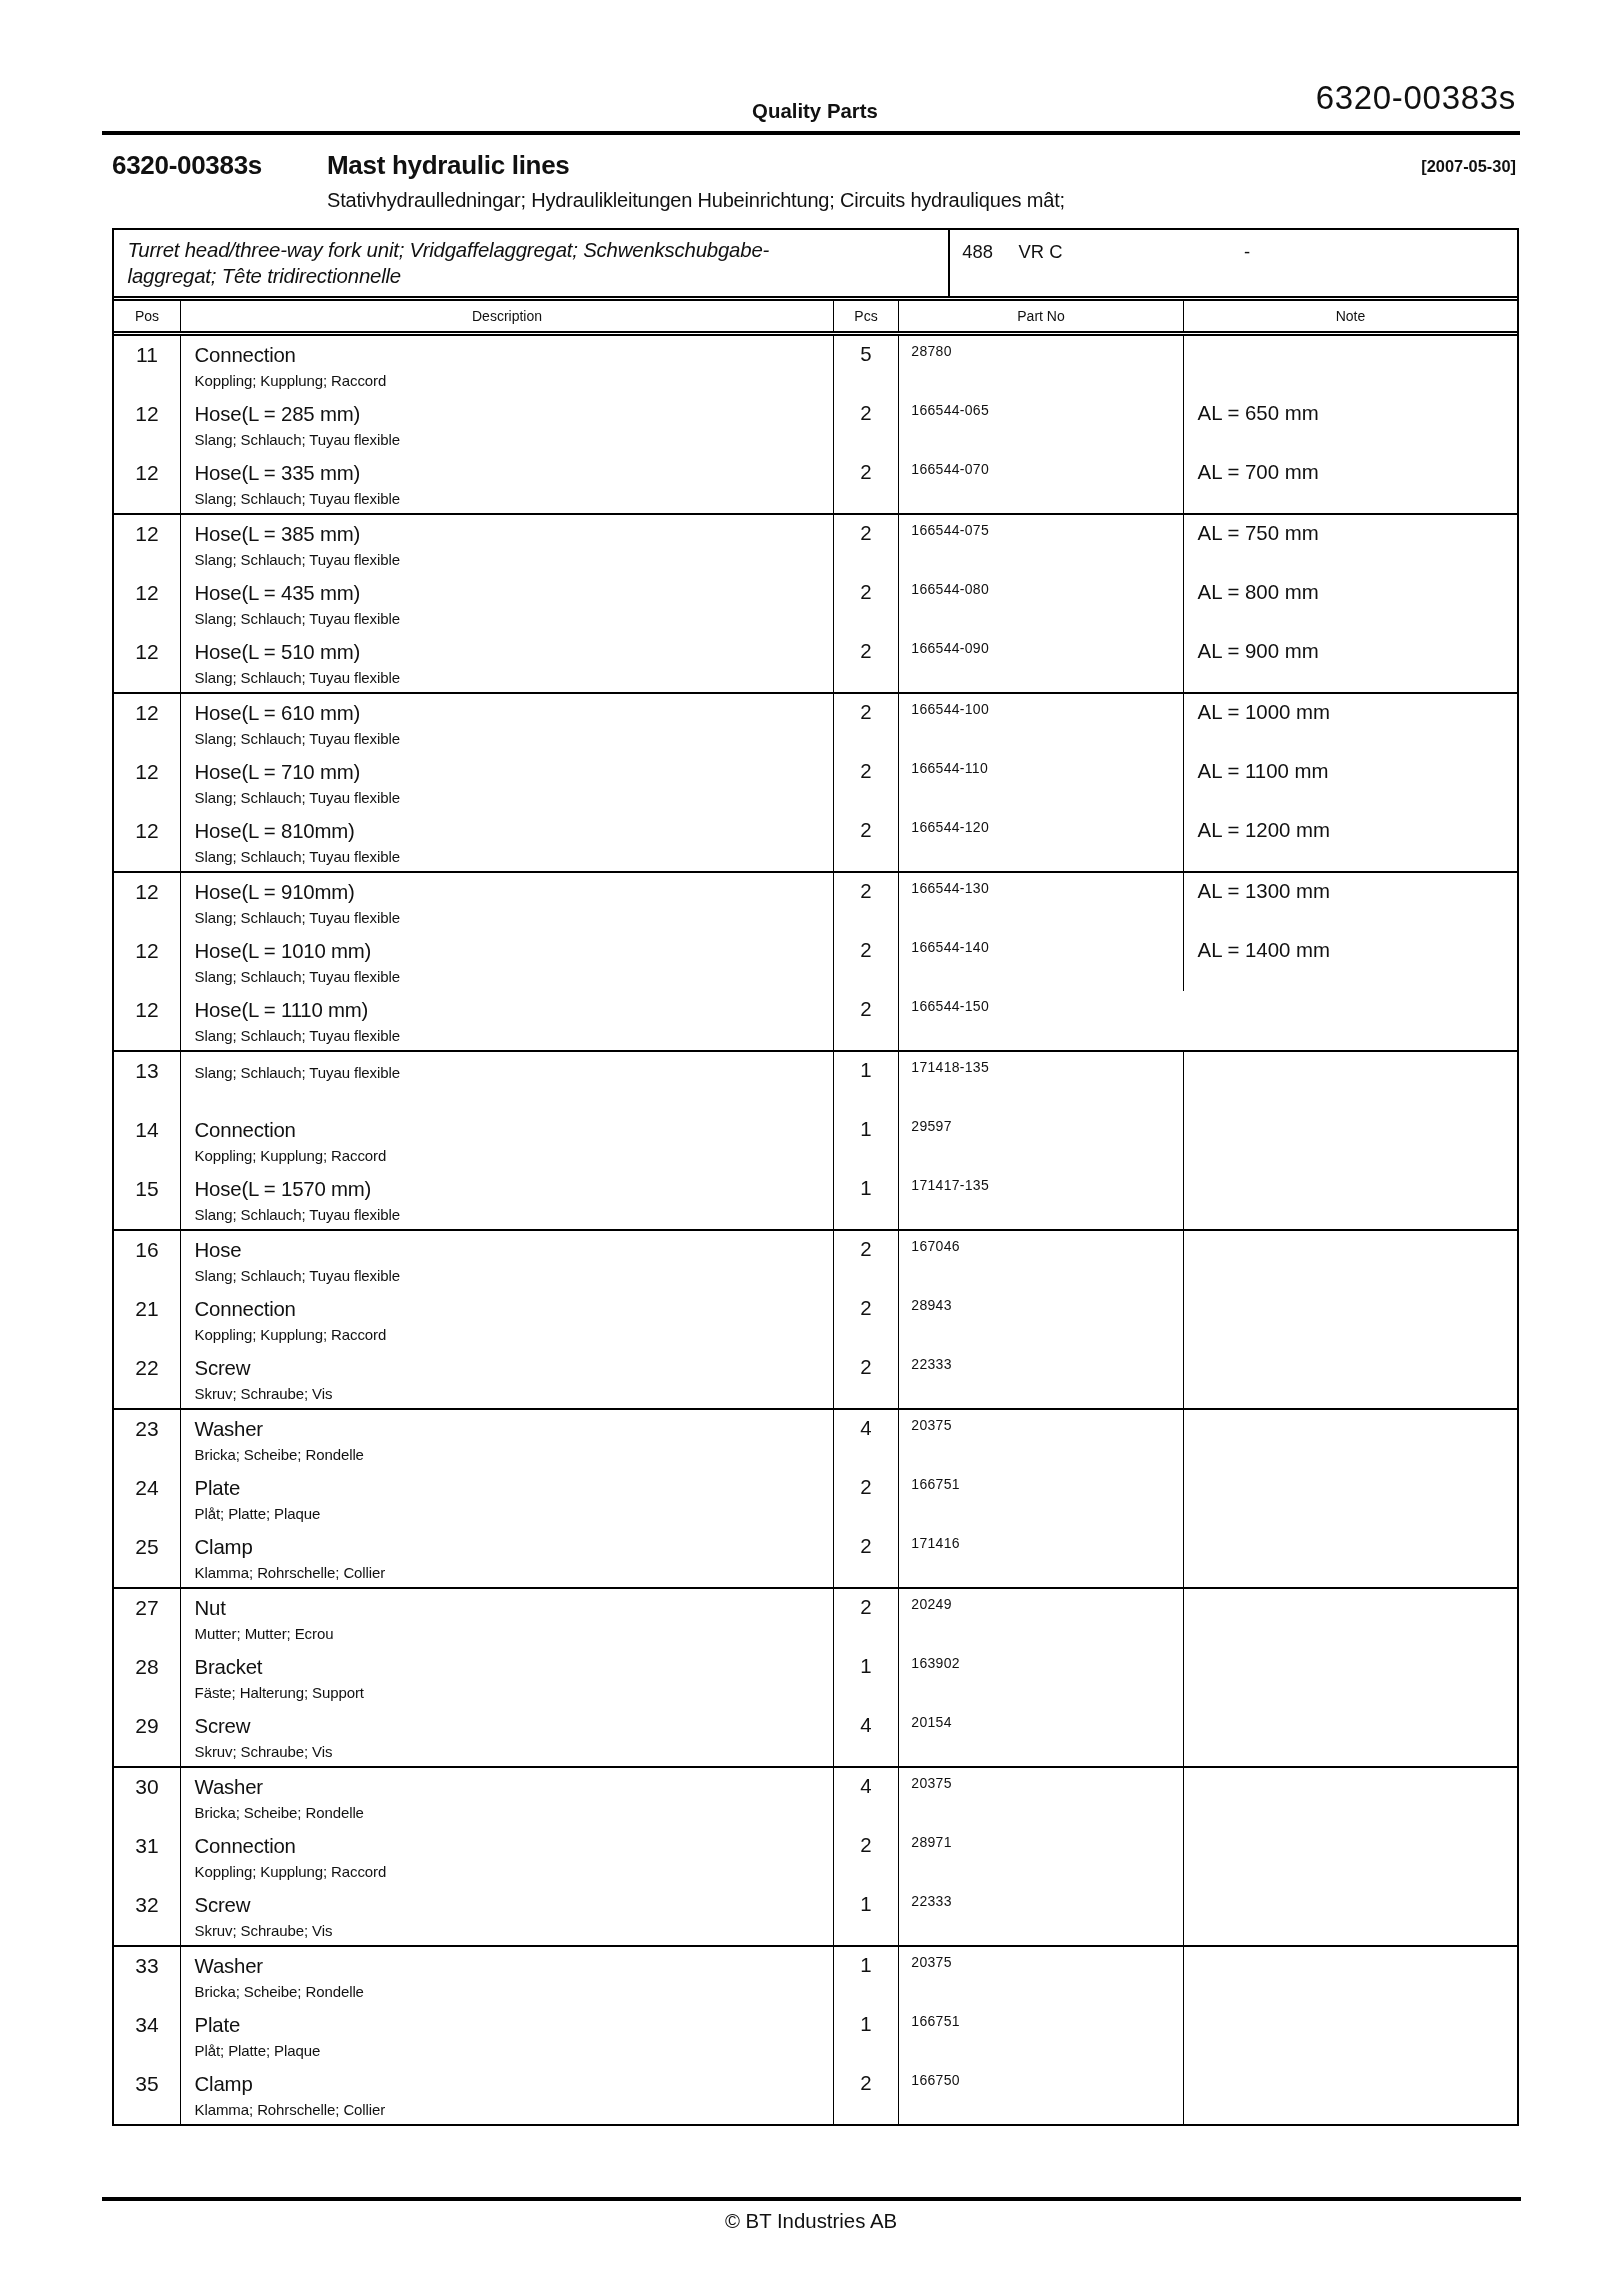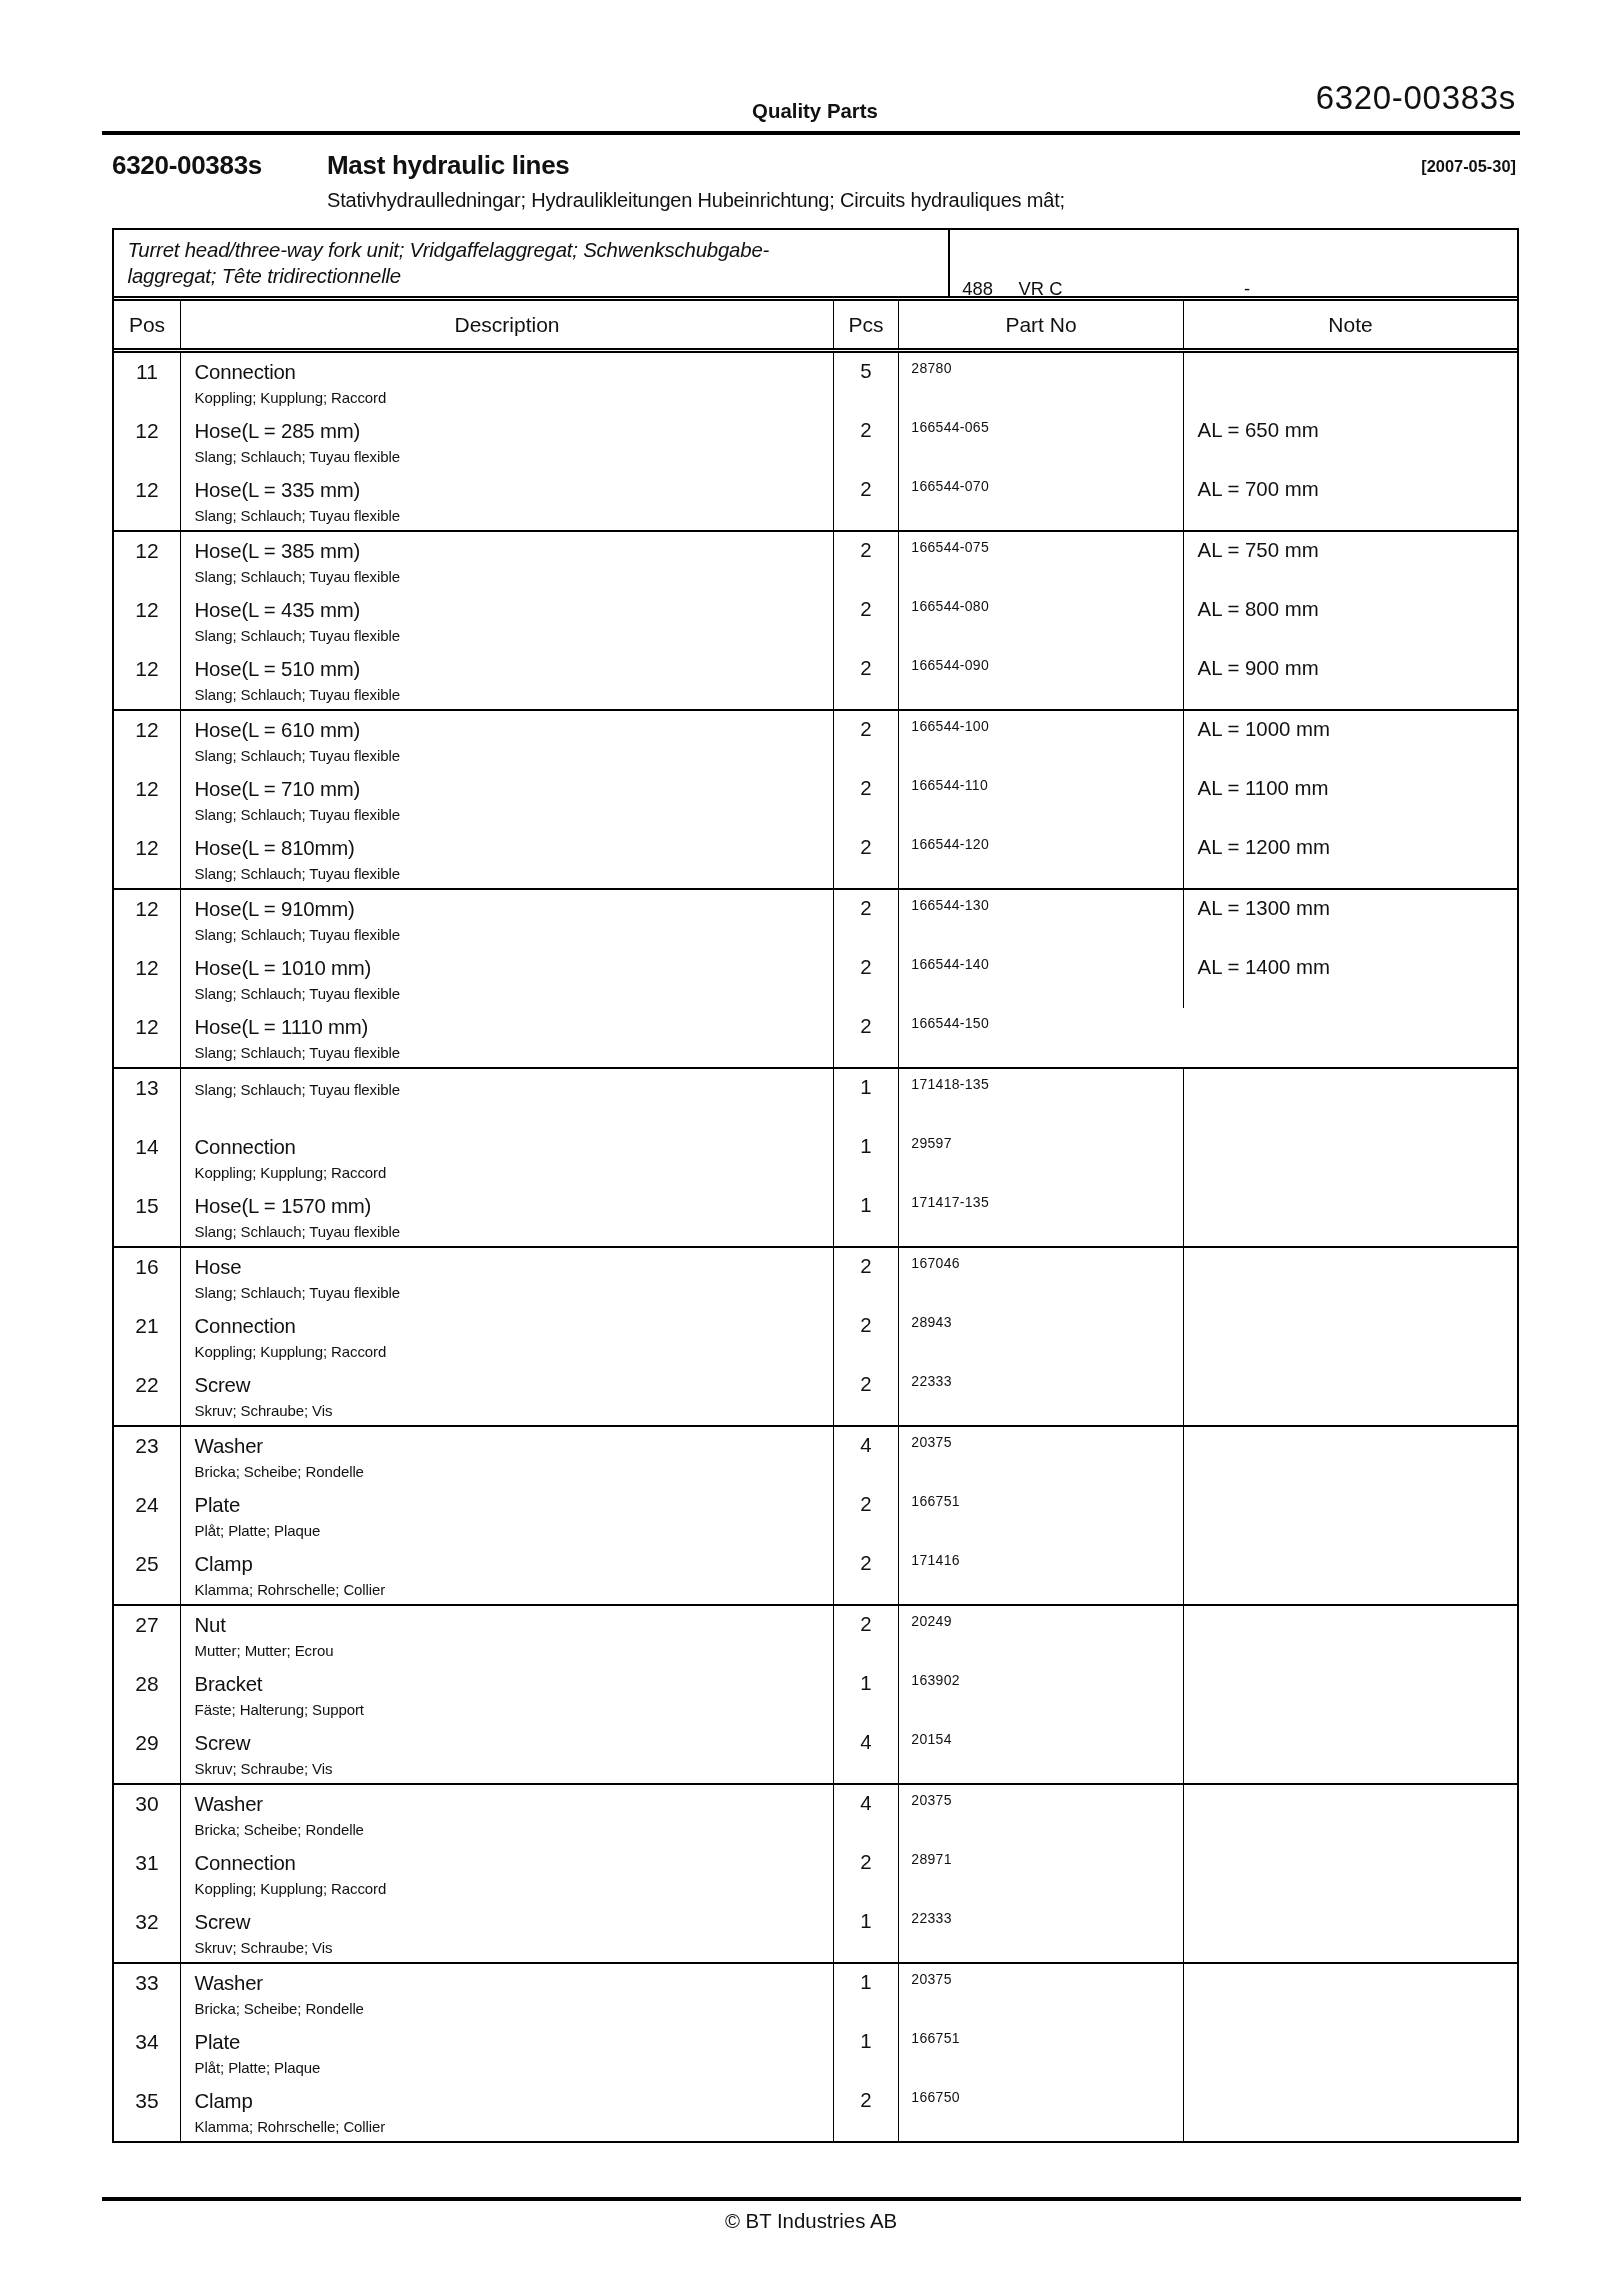--- a/index.html
+++ b/index.html
@@ -25,27 +25,27 @@
     position:absolute;top:228px;left:112px;width:1407px;
     border:2.7px solid #000;box-sizing:border-box;background:#fff;
   }
   .parts-table *{box-sizing:border-box;}
 
   .info-box{display:flex;border-bottom:5.5px double #000;height:71px;}
   .info-left{
     width:836px;flex:0 0 836px;border-right:2px solid #000;
     padding:6.8px 16.4px 0 13.6px;font-style:italic;font-size:20.4px;line-height:26.6px;letter-spacing:-0.2px;
   }
-  .info-right{position:relative;flex:1;padding:11px 0 0 12.3px;font-size:18.4px;margin-top:37px;}
+  .info-right{position:relative;flex:1;padding:11px 0 0 12.3px;font-size:18.4px;}
   .info-code{margin-right:20.4px;}
   .info-dash{position:absolute;left:294px;top:11px;}
 
   .col-headers{
     display:grid;grid-template-columns:67px 653px 65px 285px 1fr;
-    border-bottom:5.5px double #000;height:52px;font-size:21px;
+    border-bottom:5.5px double #000;height:35px;font-size:14px;
   }
   .col-h{display:flex;align-items:center;justify-content:center;border-right:1.4px solid #000;}
   .col-h:last-child{border-right:none;}
 
   .group{border-top:2.7px solid #000;}
   .group:first-child{border-top:none;}
   .row{display:grid;grid-template-columns:67px 653px 65px 285px 1fr;height:59px;}
   .cell{border-right:1.4px solid #000;padding-top:6.8px;overflow:hidden;}
   .cell:last-child{border-right:none;}
   .cell.pos{text-align:center;font-size:21px;}

